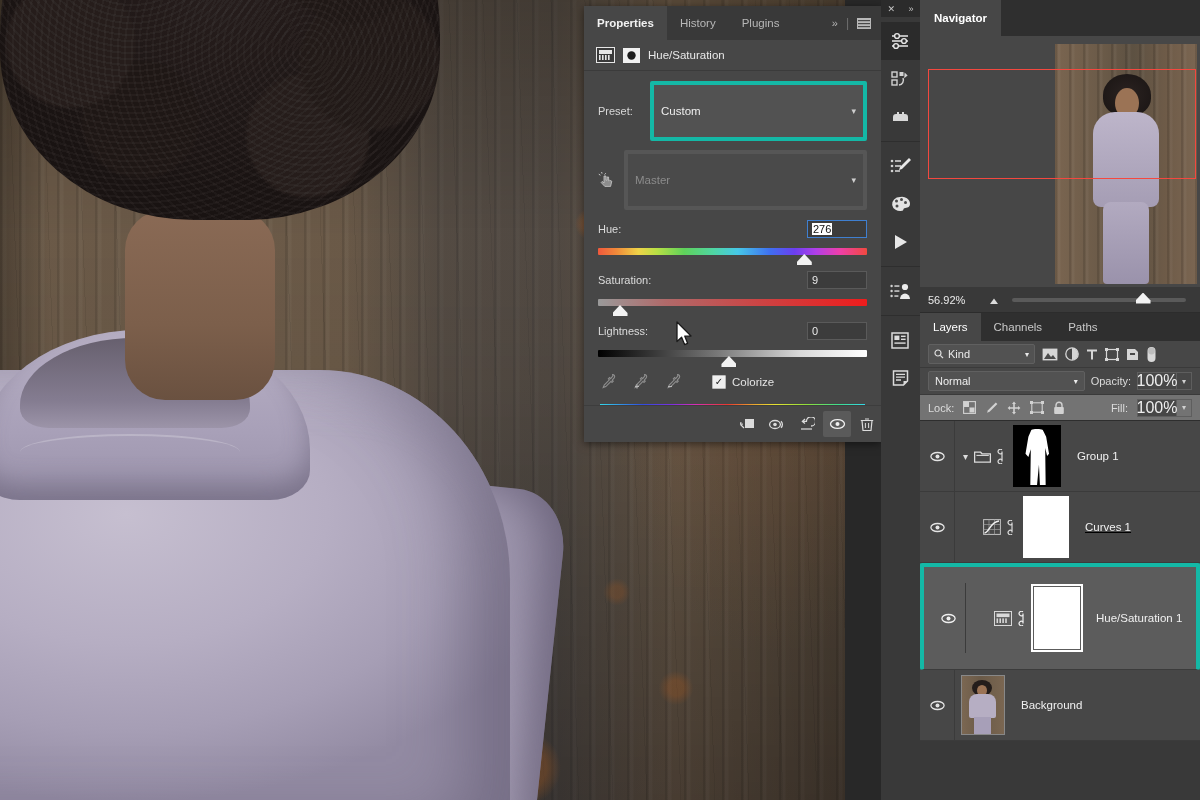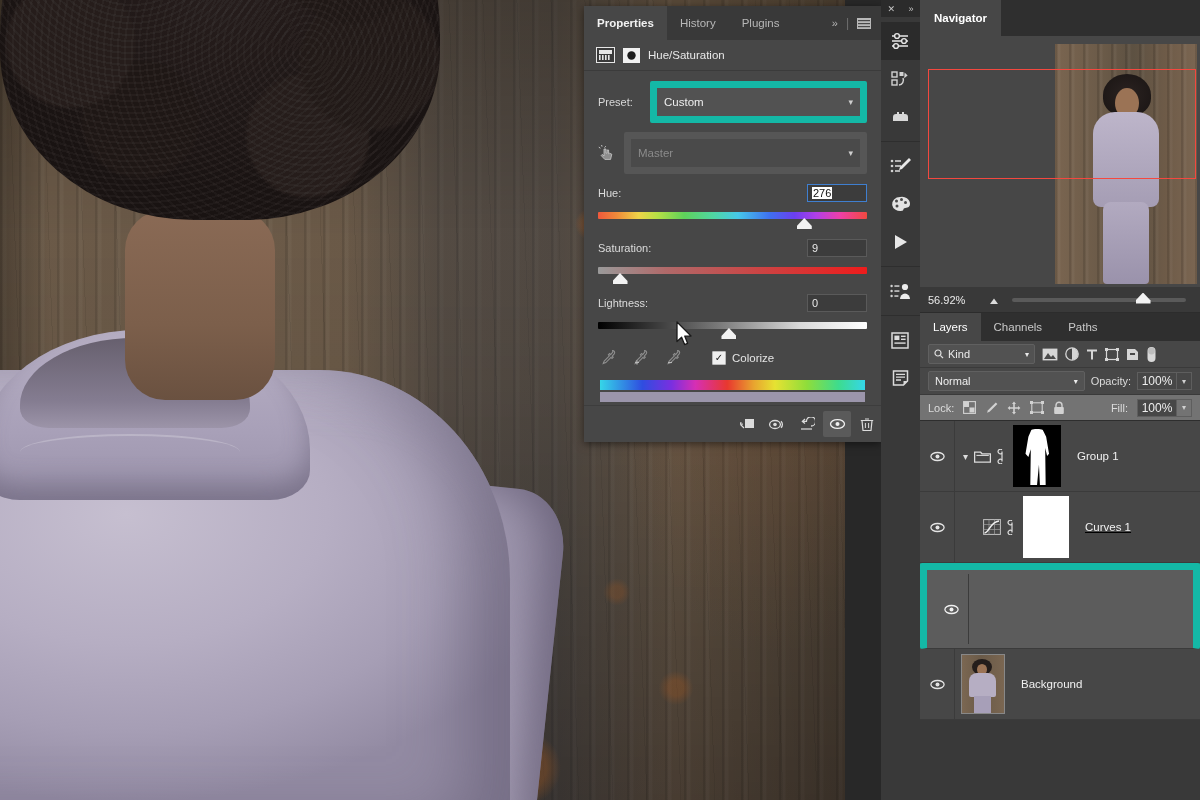--- a/index.html
+++ b/index.html
@@ -110,27 +110,27 @@
   .ptab{display:flex;align-items:center;padding:0 13px;font-size:11.5px;color:#b7b7b7;cursor:pointer;}
   .ptab.active{background:#474747;color:#f2f2f2;font-weight:bold;}
   #prop-tabs .spacer{flex:1;}
   .tab-extra{display:flex;align-items:center;gap:8px;padding-right:10px;color:#b4b4b4;font-size:12px;}
   #prop-head{height:30px;display:flex;align-items:center;gap:8px;padding:0 12px;
              border-bottom:1px solid #3b3b3b;}
   #prop-head .title{font-size:11.5px;color:#e8e8e8;}
   #prop-body{padding:10px 14px 0 14px;}
   .row{display:flex;align-items:center;margin-bottom:9px;}
   .row .lbl{font-size:11px;color:#d8d8d8;width:52px;}
-  .sel{flex:1;height:20px;background:#525252;border:7px solid #14b8a6;border-radius:2px;
-       display:flex;align-items:center;padding:4px 7px;font-size:11.5px;color:#eee;position:relative;}
+  .sel{flex:1;height:20px;background:#525252;border:4px solid #14b8a6;border-radius:2px;
+       display:flex;align-items:center;padding:16px 7px;font-size:11.5px;color:#eee;position:relative;}
   .sel.dim{color:#8b8b8b;background:#4a4a4a;border-color:#565656;}
   .sel .chev{position:absolute;right:7px;font-size:9px;color:#cfcfcf;}
   .handrow{display:flex;align-items:center;margin-bottom:10px;gap:8px;}
 
-  .slblock{margin-bottom:20px;}
+  .slblock{margin-bottom:12px;}
   .slhead{display:flex;align-items:center;justify-content:space-between;margin-bottom:3px;}
   .slhead .nm{font-size:11px;color:#dcdcdc;}
   .numbox{width:50px;height:16px;background:#3c3c3c;border:1px solid #5a5a5a;
           font-size:11px;color:#e8e8e8;display:flex;align-items:center;padding:0 4px;}
   .numbox.focus{background:#3c3c3c;border:1px solid #3f7fd0;}
   .numbox.focus .sel-text{background:#ffffff;color:#111;padding:0 1px;}
   .track{position:relative;height:7px;margin:10px 0 16px 0;border-radius:1px;}
   .track.hue{background:linear-gradient(90deg,#f0583c 0%,#f08b3a 7%,#efd348 15%,#b7e045 22%,#5fd15a 32%,#4fd6a4 43%,#46c8e8 52%,#3f6ff0 64%,#6b3ff0 73%,#b03fe8 81%,#ef3fa8 90%,#f0493f 100%);}
   .track.sat{background:linear-gradient(90deg,#9a9a9a 0%,#b06a6a 25%,#cc4444 60%,#ee1c1c 100%);}
   .track.light{background:linear-gradient(90deg,#000000 0%,#7a7a7a 45%,#d8d8d8 75%,#ffffff 100%);}
@@ -188,21 +188,21 @@
               border-bottom:1px solid #3a3a3a;}
   .kind{width:95px;height:18px;background:#525252;border:1px solid #606060;border-radius:2px;
         display:flex;align-items:center;gap:4px;padding:0 5px;font-size:11px;color:#eaeaea;position:relative;}
   .kind .chev{position:absolute;right:5px;font-size:8px;}
   #lay-blend{height:26px;background:#474747;display:flex;align-items:center;gap:6px;padding:0 8px;
              border-bottom:1px solid #3a3a3a;}
   .blend{width:148px;height:18px;background:#525252;border:1px solid #606060;border-radius:2px;
          display:flex;align-items:center;padding:0 6px;font-size:11px;color:#eee;position:relative;}
   .blend .chev{position:absolute;right:6px;font-size:8px;}
   .mini-lbl{font-size:11px;color:#dcdcdc;}
-  .opval{width:38px;height:16px;background:#474747;border:1px solid #5e5e5e;font-size:12px;color:#eee;
+  .opval{width:38px;height:16px;background:#474747;border:1px solid #5e5e5e;font-size:16px;color:#eee;
          display:flex;align-items:center;justify-content:center;}
   .stepper{width:14px;height:16px;display:flex;align-items:center;justify-content:center;
            font-size:8px;color:#d0d0d0;border:1px solid #5e5e5e;border-left:none;}
   #lay-lock{height:25px;background:#737373;display:flex;align-items:center;gap:9px;padding:0 8px;
             border-bottom:1px solid #2e2e2e;}
   #layer-list{background:#474747;}
   .lrow{height:70px;display:flex;align-items:center;border-bottom:1px solid #3b3b3b;cursor:pointer;}
   .lrow.sel{background:#5c5c5c;}
   .eyecell{width:34px;display:flex;align-items:center;justify-content:center;border-right:1px solid #3b3b3b;height:100%;}
   .lmid{display:flex;align-items:center;gap:6px;padding-left:8px;flex:1;}
@@ -713,20 +713,40 @@
         </div>
       </div>
 
       <div class="lrow sel">
         <div class="eyecell">
           <svg class="icn" width="17" height="11" viewBox="0 0 17 11">
             <ellipse cx="8.5" cy="5.5" rx="6.6" ry="4" fill="none" stroke="#f0f0f0" stroke-width="1.3"></ellipse>
             <circle cx="8.5" cy="5.5" r="2" fill="#f0f0f0"></circle>
           </svg>
         </div>
+        <div class="lmid" style="padding-left:28px;">
+          <span>
+            <svg class="icn" width="18" height="15" viewBox="0 0 18 15">
+              <rect x="0.5" y="0.5" width="17" height="14" fill="#5c5c5c" stroke="#d8d8d8"></rect>
+              <rect x="2.5" y="2.5" width="13" height="3.6" fill="#d8d8d8"></rect>
+              <rect x="2.5" y="7.4" width="1.6" height="4.6" fill="#d8d8d8"></rect>
+              <rect x="5.4" y="7.4" width="1.6" height="4.6" fill="#d8d8d8"></rect>
+              <rect x="8.3" y="7.4" width="1.6" height="4.6" fill="#d8d8d8"></rect>
+              <rect x="11.2" y="7.4" width="1.6" height="4.6" fill="#d8d8d8"></rect>
+            </svg>
+          </span>
+          <span>
+            <svg class="icn" width="10" height="15" viewBox="0 0 10 15">
+              <path d="M5 4.2 a2.3 2.3 0 1 1 0 -3.4 M5 10.8 a2.3 2.3 0 1 0 0 3.4" fill="none" stroke="#f0f0f0" stroke-width="1.2"></path>
+              <path d="M5 2.5 v10" stroke="#f0f0f0" stroke-width="1.2"></path>
+            </svg>
+          </span>
+          <span class="thumb-mask selected"></span>
+          <span class="lname">Hue/Saturation 1</span>
+        </div>
       </div>
 
       <div class="lrow">
         <div class="eyecell">
           <svg class="icn" width="17" height="11" viewBox="0 0 17 11">
             <ellipse cx="8.5" cy="5.5" rx="6.6" ry="4" fill="none" stroke="#e4e4e4" stroke-width="1.3"></ellipse>
             <circle cx="8.5" cy="5.5" r="2" fill="#e4e4e4"></circle>
           </svg>
         </div>
         <div class="lmid" style="padding-left:6px;">

